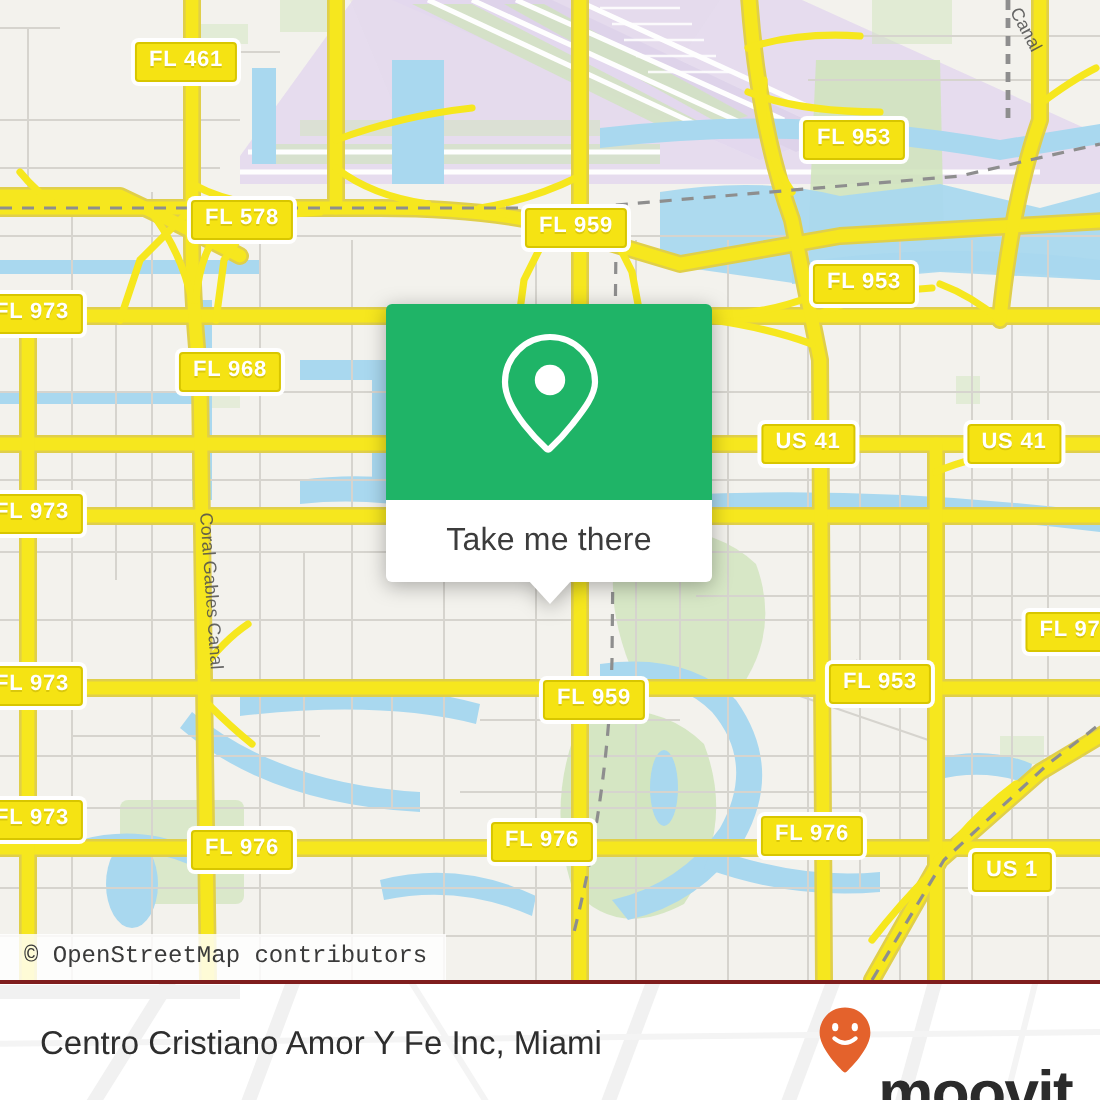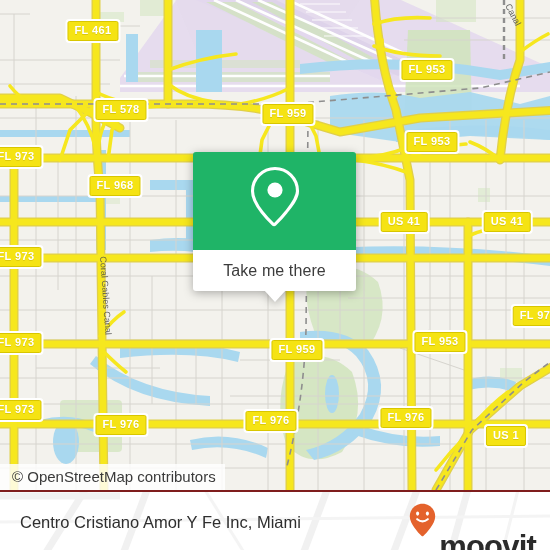--- a/index.html
+++ b/index.html
@@ -101,22 +101,22 @@
     border-top: 12px solid #ffffff;
   }
 
   
   #attribution {
     position: absolute;
     left: 0;
     bottom: 0;
     background: rgba(255,255,255,.82);
     color: #3a3a3a;
-    font-family: Liberation Sans, sans-serif;
-    font-size: 15px;
+    font-family: Liberation Mono, monospace;
+    font-size: 12px;
     padding: 4px 9px 5px 12px;
     white-space: nowrap;
     margin-top: 40px;
   }
 
   
   #footer {
     position: absolute;
     left: 0;
     top: 490px;

